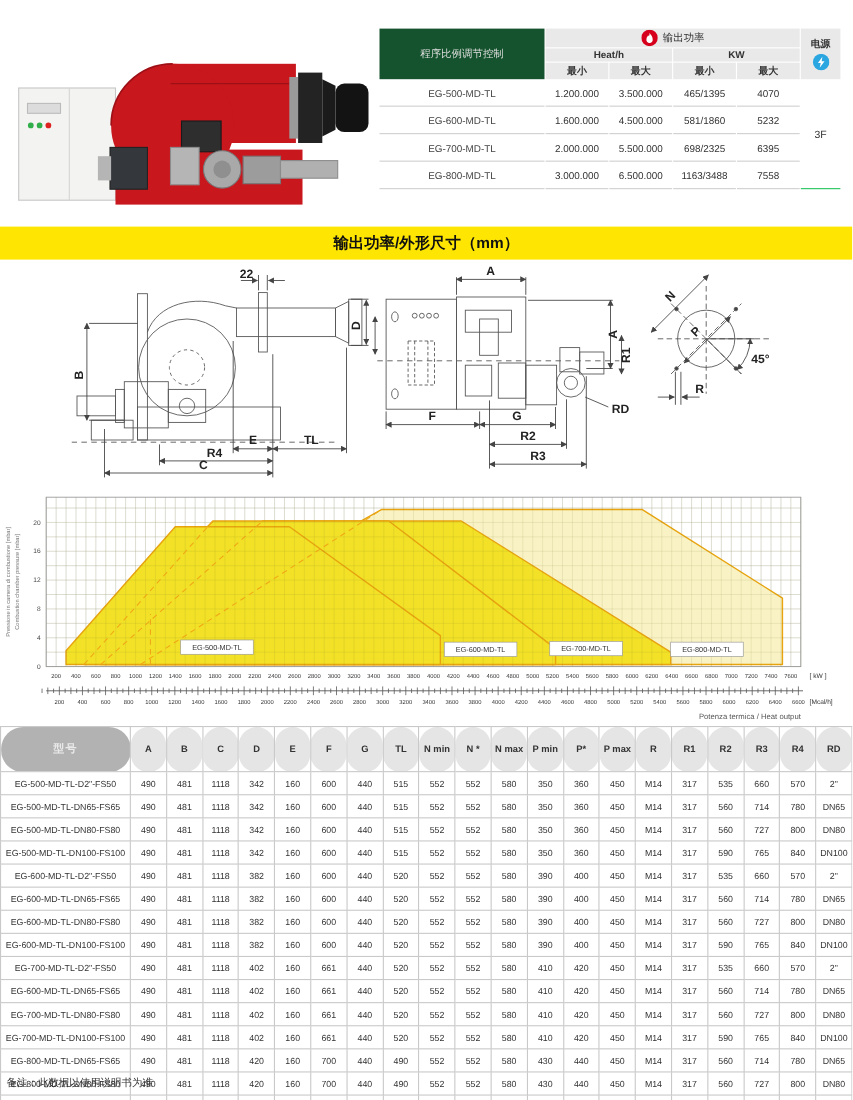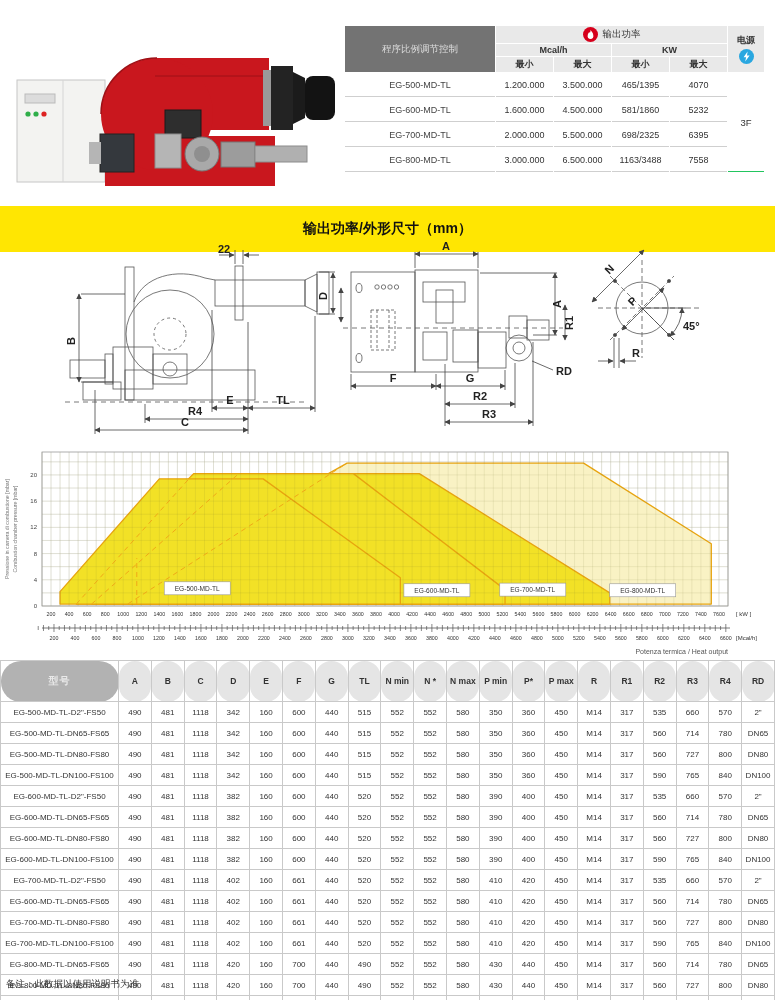--- a/index.html
+++ b/index.html
@@ -2,31 +2,31 @@
 <html><head>
 <meta charset="utf-8">
 <style>
   html,body{margin:0;padding:0;background:#fff;}
   #page{position:relative;width:775px;height:1000px;background:#fff;font-family:"Liberation Sans",sans-serif;overflow:hidden;}
   
   #photo{position:absolute;left:5px;top:18px;}
   .ptable{position:absolute;left:344px;top:25px;border-collapse:separate;border-spacing:1px;table-layout:fixed;width:414px;}
   .ptable td{text-align:center;vertical-align:middle;font-size:9px;color:#333;}
   .ptable .hd{background:#e9e9e9;}
-  .ptable .ctrl{background:#737373;color:#dedede;font-size:9.5px;}
+  .ptable .ctrl{background:#14532d;color:#dedede;font-size:9.5px;}
   .ptable .opow{font-weight:normal;font-size:9.5px;}
   .ptable .mm{font-weight:bold;margin-top:32px;}
   .ptable tbody td{background:#fff;border-bottom:1px solid #cfcfcf;height:21px;font-size:9px;}
   .ptable tbody td.model{font-size:9px;color:#444;}
   .ptable td.phase{background:#fff;border-bottom:1px solid #22c55e;font-size:9.5px;}
   .ic{display:inline-block;width:15px;height:15px;border-radius:50%;vertical-align:middle;margin-right:5px;position:relative;}
   .ic svg{position:absolute;left:0;top:0;}
   .notes{position:absolute;left:347px;top:170px;font-size:9.5px;color:#333;line-height:16px;}
   
-  .banner{position:absolute;left:0;top:206px;width:775px;height:46px;background:#ffe602;color:#111;
+  .banner{position:absolute;left:0;top:206px;width:775px;height:30px;background:#ffe602;color:#111;
           font-size:14px;font-weight:bold;display:flex;align-items:center;justify-content:center;}
   
   .diag{position:absolute;}
   .diag text{font-size:11px;fill:#222;font-weight:bold;font-family:"Liberation Sans",sans-serif;}
   .diag .thin{stroke:#555;stroke-width:0.8;fill:none;}
   .diag .dim{stroke:#444;stroke-width:0.8;fill:none;}
   
   #chartwrap{position:absolute;left:0px;top:438px;width:775px;height:218px;}
   
   .dtable{position:absolute;left:0px;top:660px;border-collapse:collapse;table-layout:fixed;width:775px;}
@@ -96,21 +96,21 @@
         </td>
         <td class="hd mm" rowspan="3">
           <div>电源</div>
           <span class="ic" style="margin:2px 0 0 0"><svg width="15" height="15">
                 <circle cx="7.5" cy="7.5" r="7.5" fill="#2aa7e0"></circle>
                 <path d="M8.6,2.5 L4.6,8.3 H7.1 L6.2,12.5 L10.6,6.6 H8.0 Z" fill="#fff"></path>
               </svg></span>
         </td>
       </tr>
       <tr>
-        <td class="hd mm" colspan="2">Mcal/h</td>
+        <td class="hd mm" colspan="2">Heat/h</td>
         <td class="hd mm" colspan="2">KW</td>
       </tr>
       <tr>
         <td class="hd mm">最小</td>
         <td class="hd mm">最大</td>
         <td class="hd mm">最小</td>
         <td class="hd mm">最大</td>
       </tr>
     </thead>
     <tbody id="ptbody">

